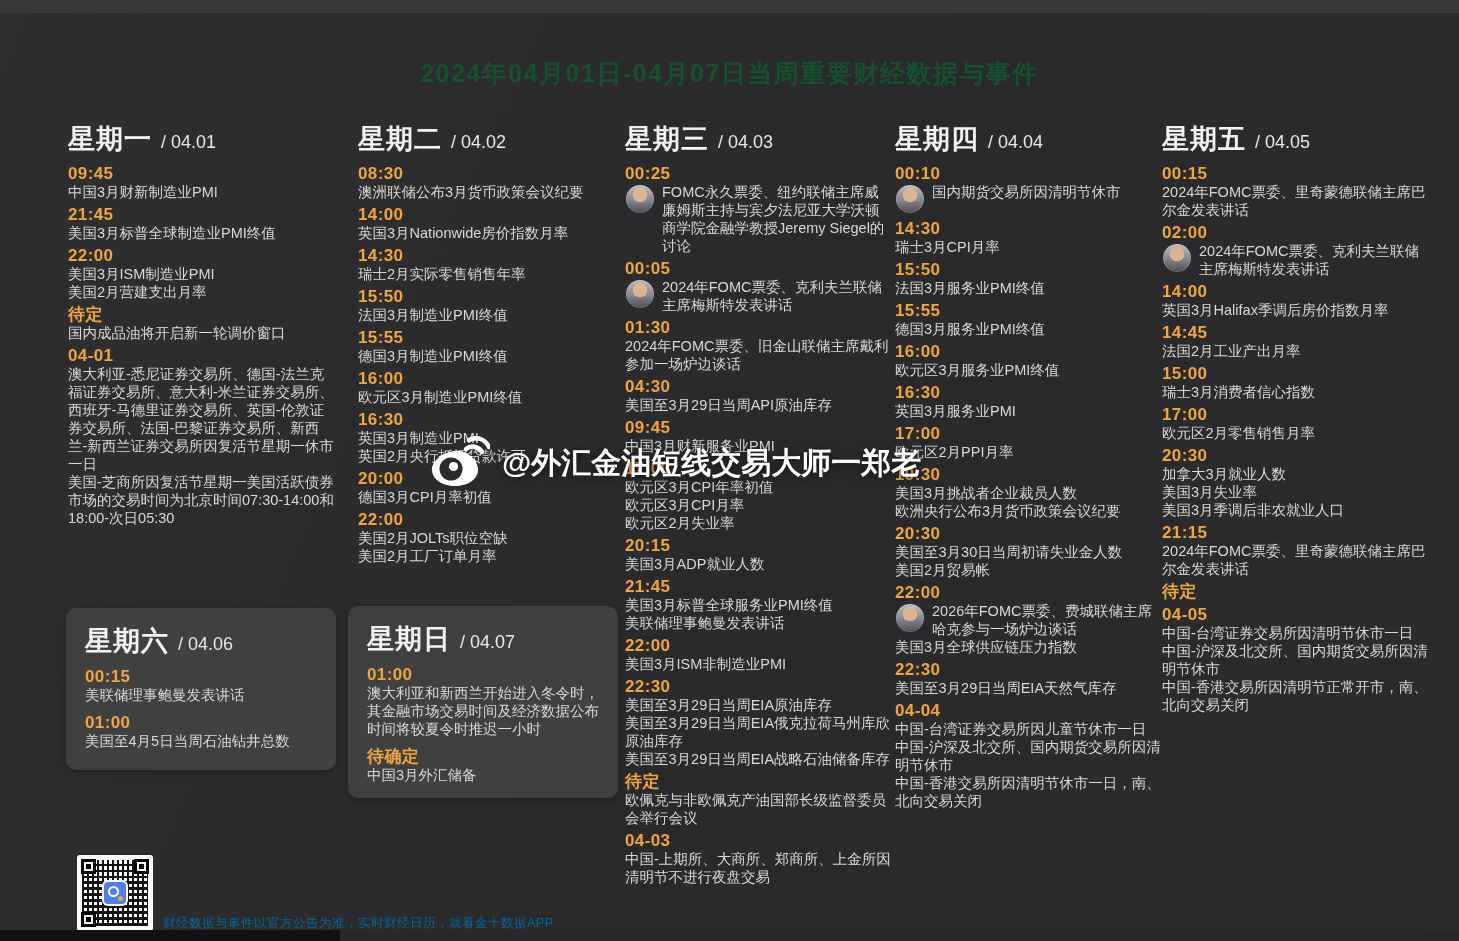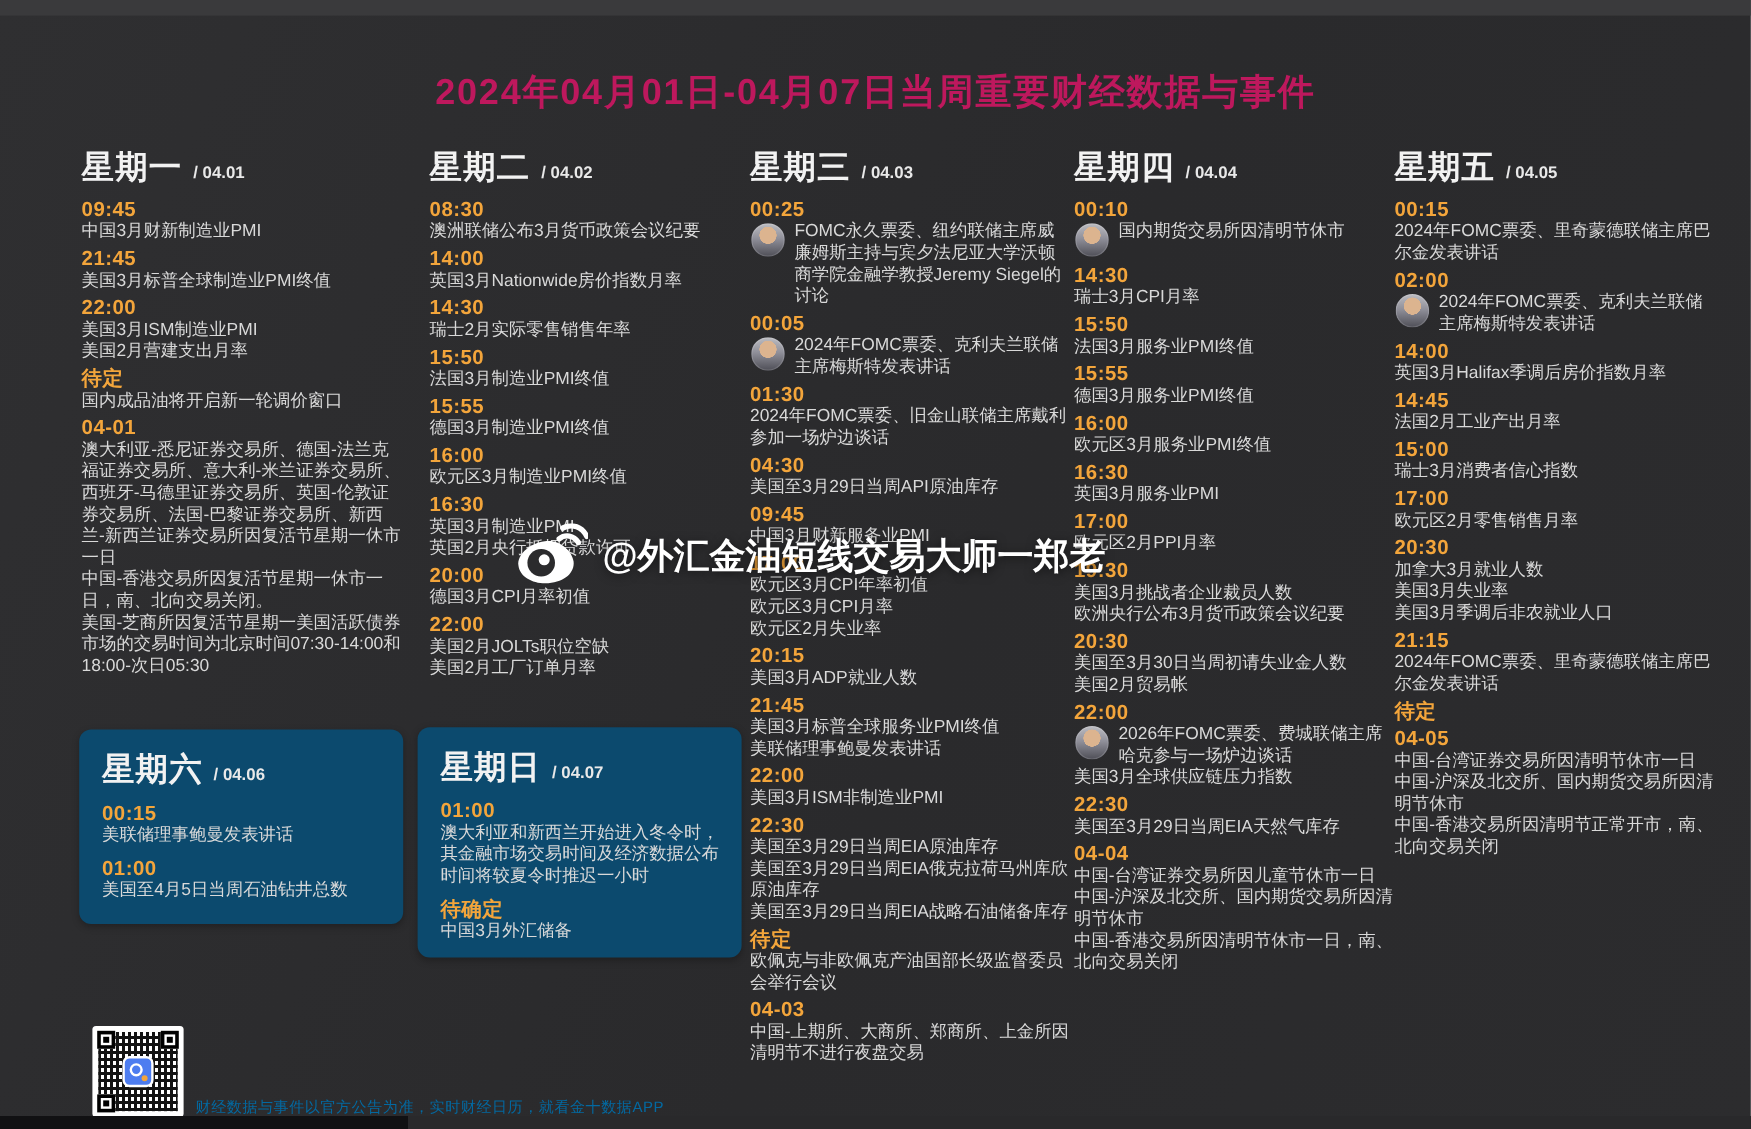--- a/index.html
+++ b/index.html
@@ -5,39 +5,39 @@
   html,body{margin:0;padding:0}
   body{
     width:1459px;height:941px;overflow:hidden;position:relative;
     background:linear-gradient(115deg,#2f2f31 0%,#2a2a2c 55%,#2c2c2e 100%);
     font-family:"Liberation Sans","DejaVu Sans",sans-serif;
     -webkit-font-smoothing:antialiased;
   }
   .top-strip{position:absolute;top:0;left:0;width:100%;height:13px;background:#3a3a3c}
   .page-title{
     position:absolute;top:57px;left:0;width:100%;text-align:center;
-    color:#be185d;font-size:30px;font-weight:bold;letter-spacing:1.5px;
+    color:#14532d;font-size:25px;font-weight:bold;letter-spacing:1.5px;
   }
   .week-grid{position:absolute;top:126px;left:0;width:100%;height:0}
   .col{position:absolute;top:0;width:266px}
   .day-head{color:#f2f2f2;line-height:26px;margin-bottom:8px;white-space:nowrap}
   .day-name{font-size:27px;font-weight:bold;letter-spacing:1px}
-  .day-date{font-size:14px;font-weight:bold;color:#e9e9e9;margin-left:9px}
+  .day-date{font-size:18px;font-weight:normal;color:#e9e9e9;margin-left:9px}
   .time{color:var(--accent,#F3A53B);font-weight:bold;font-size:17px;line-height:19px;margin-top:4px;letter-spacing:.4px}
   .entry{color:#d9d9d9;font-size:14.5px;line-height:18px;position:relative}
   .entry.has-avatar{padding-left:37px;min-height:32px}
   .avatar{
     position:absolute;left:1px;top:2px;width:28px;height:28px;border-radius:50%;overflow:hidden;
     background:
       radial-gradient(circle at 50% 36%, #dcb48f 0 31%, rgba(0,0,0,0) 32%),
       linear-gradient(180deg,#bdbdc2 0%,#90909a 45%,#4e4e56 100%);
     box-shadow:inset 0 0 0 1px rgba(255,255,255,.15);
   }
   .box{
-    position:absolute;width:270px;background:#0c4a6e;border-radius:10px;
+    position:absolute;width:270px;background:#404040;border-radius:10px;
     padding:20px 19px;box-sizing:border-box;box-shadow:0 2px 6px rgba(0,0,0,.25);
   }
   .box .time{margin-top:9px}
   .box-sat{left:66px;top:608px;height:162px}
   .box-sun{left:348px;top:606px;height:192px}
 
   .watermark{
     position:absolute;left:428px;top:436px;display:flex;align-items:center;gap:12px;
     color:#ffffff;font-size:30px;font-weight:bold;white-space:nowrap;
     text-shadow:0 2px 8px rgba(0,0,0,.55);z-index:5;
@@ -93,21 +93,20 @@
         <div class="entry"><span class="entry-text">美国3月ISM制造业PMI</span></div>
         <div class="entry"><span class="entry-text">美国2月营建支出月率</span></div>
       </div>
       <div class="event">
         <div class="time">待定</div>
         <div class="entry"><span class="entry-text">国内成品油将开启新一轮调价窗口</span></div>
       </div>
       <div class="event">
         <div class="time">04-01</div>
         <div class="entry"><span class="entry-text">澳大利亚-悉尼证券交易所、德国-法兰克福证券交易所、意大利-米兰证券交易所、西班牙-马德里证券交易所、英国-伦敦证券交易所、法国-巴黎证券交易所、新西兰-新西兰证券交易所因复活节星期一休市一日</span></div>
-        <div class="entry"><span class="entry-text">中国-香港交易所因复活节星期一休市一日，南、北向交易关闭。</span></div>
         <div class="entry"><span class="entry-text">美国-芝商所因复活节星期一美国活跃债券市场的交易时间为北京时间07:30-14:00和18:00-次日05:30</span></div>
       </div>
     </div>
     <div class="col" style="left: 358px;">
       <div class="day-head"><span class="day-name">星期二</span><span class="day-date">/ 04.02</span></div>
       <div class="event">
         <div class="time">08:30</div>
         <div class="entry"><span class="entry-text">澳洲联储公布3月货币政策会议纪要</span></div>
       </div>
       <div class="event">

